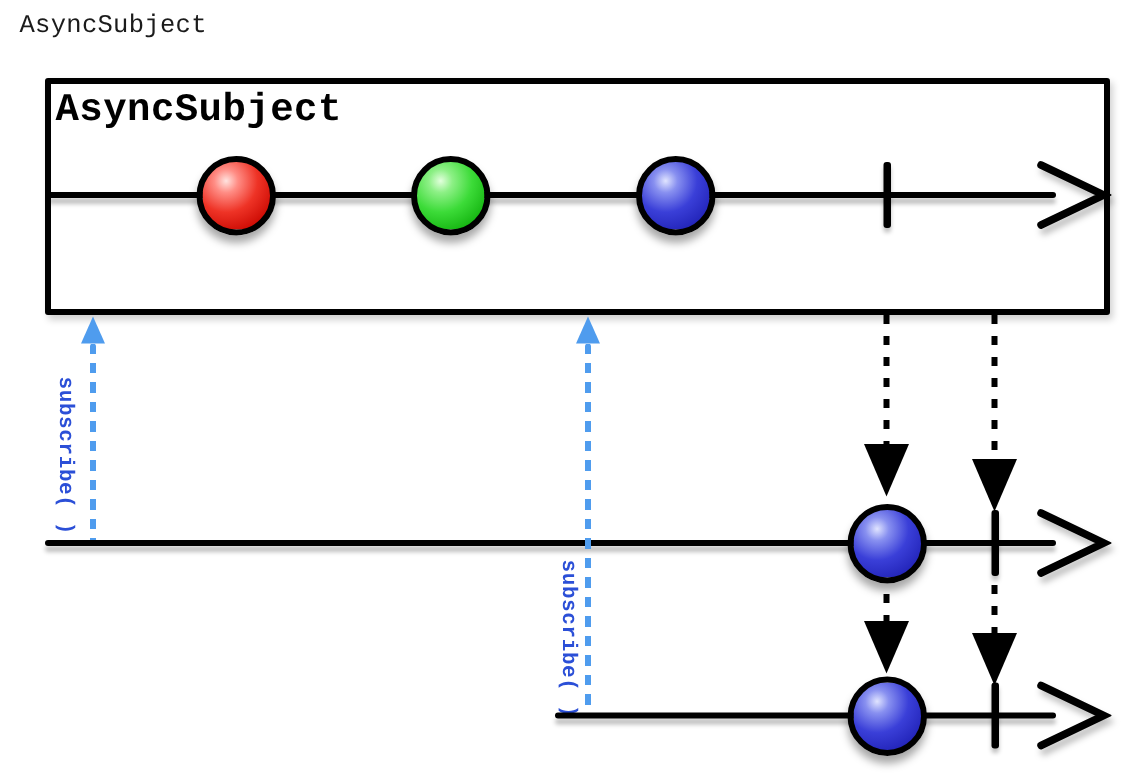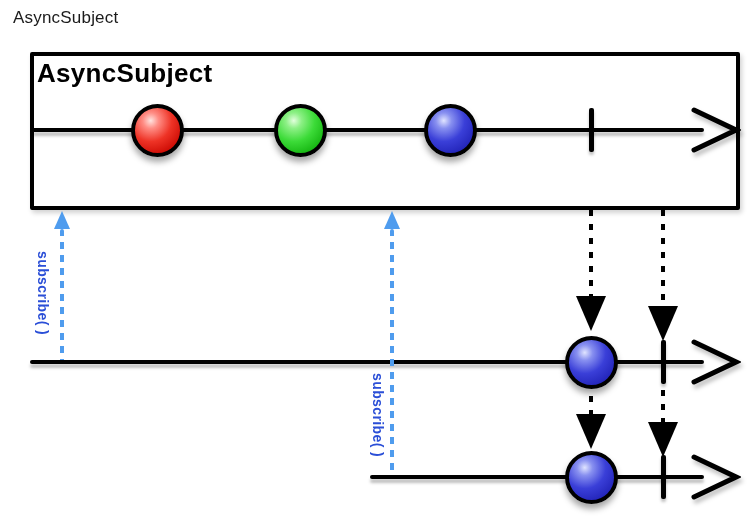--- a/index.html
+++ b/index.html
@@ -1,18 +1,18 @@
 <!DOCTYPE html>
 <html style="--subscribe-text: #2b4fd7; --subscribe-dash: #4f9cee; --marble-red: #ee3326; --marble-green: #3cdb38; --marble-blue: #3a3fd8; --line: #000000;"><head>
 <meta charset="utf-8">
 <style>
   html,body { margin:0; padding:0; background:#ffffff; }
   #stage {
     position:relative; width:756px; height:516px; background:#ffffff;
-    font-family:Liberation Sans, sans-serif; overflow:hidden;
+    font-family:Liberation Mono, monospace; overflow:hidden;
   }
   .abs { position:absolute; }
 
   
   .page-title {
     left:13px; top:8px; font-size:17px; color:#1b1b1b; letter-spacing:0.2px;
   }
   .box-title {
     left:37px; top:58px; font-size:26px; font-weight:bold; color:#000;
     letter-spacing:0.3px;

